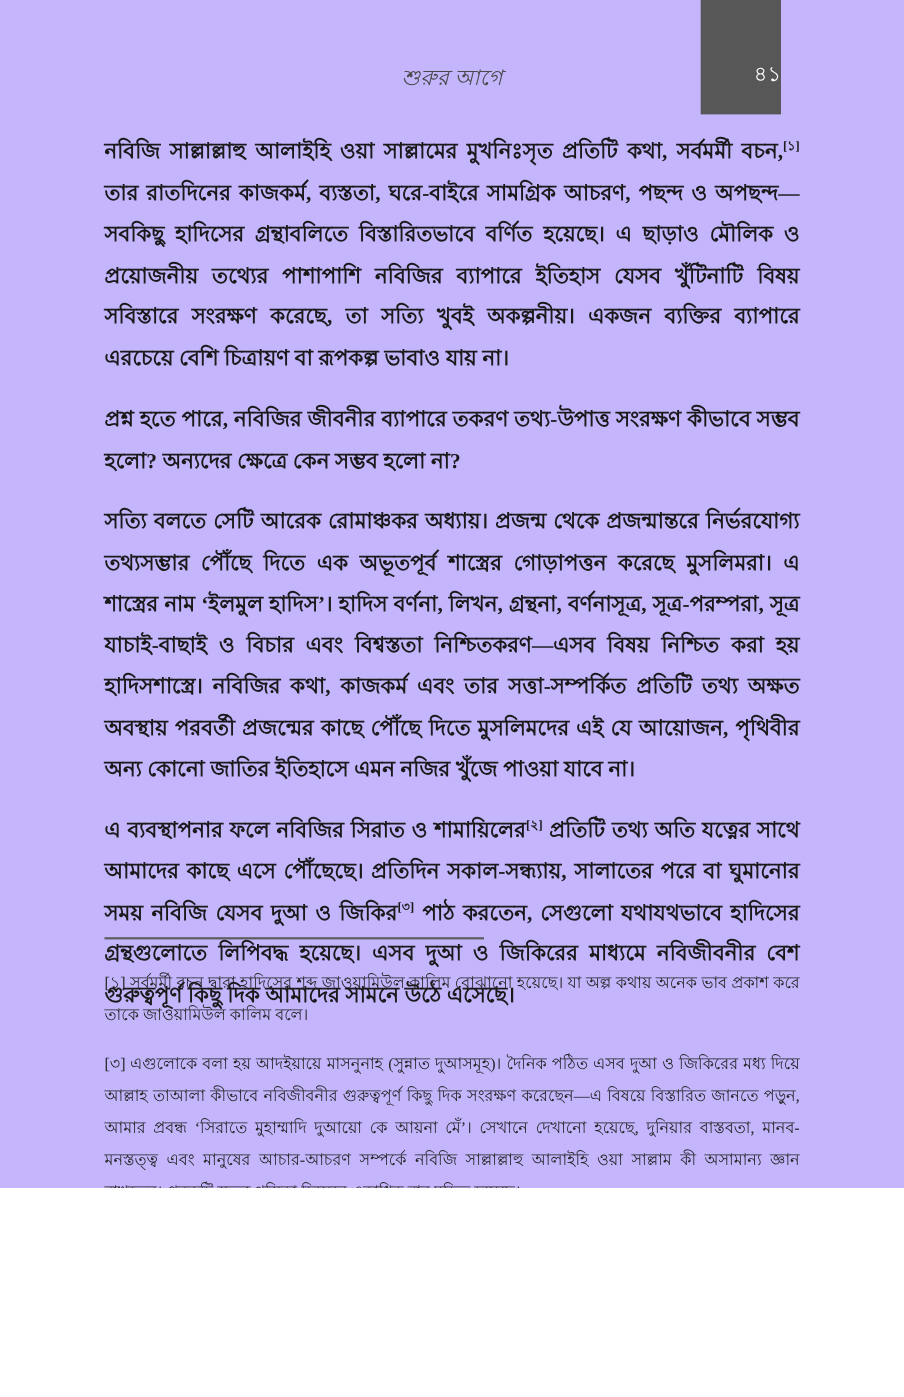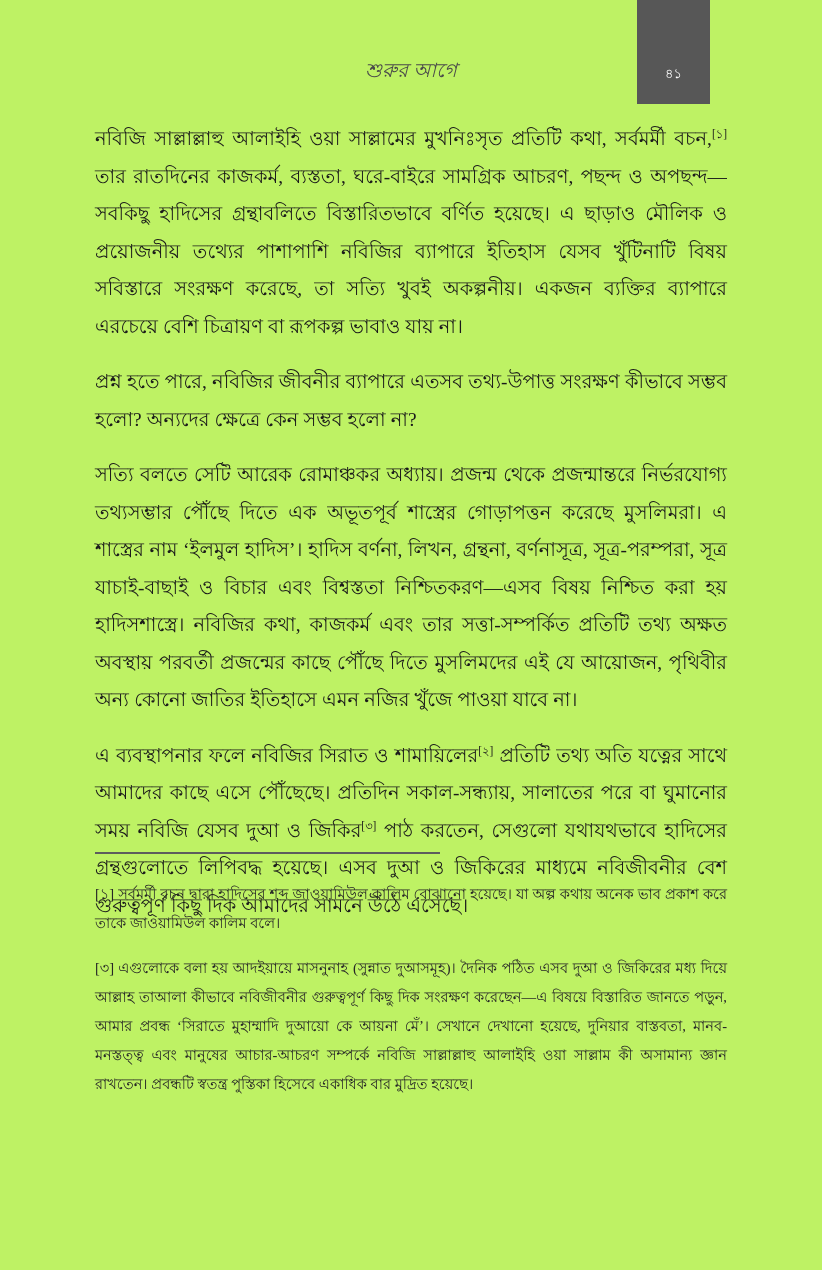--- a/index.html
+++ b/index.html
@@ -3,22 +3,22 @@
 <meta charset="utf-8">
 <style>
   html, body {
     margin: 0;
     padding: 0;
     background: #ffffff;
   }
   .page {
     position: relative;
     width: 822px;
-    height: 1270px;
-    background: #bef264;
+    height: 1080px;
+    background: #c4b5fd;
     font-family: "Liberation Serif", "DejaVu Serif", serif;
     color: #1a1a1a;
     overflow: hidden;
   }
 
   
   .header-band {
     position: absolute;
     top: 0;
     left: 95px;
@@ -42,32 +42,33 @@
     left: 637px;
     width: 73px;
     height: 104px;
     background: #575757;
   }
   .folio-number {
     position: absolute;
     left: 0;
     right: 0;
     bottom: 19px;
-    text-align: center;
+    text-align: right;
     color: #ffffff;
-    font-size: 13px;
+    font-size: 19px;
     font-family: Liberation Serif, serif;
   }
 
   
   .body-col {
     position: absolute;
     left: 95px;
     top: 120px;
     width: 632px;
+    font-weight: bold;
   }
   p.body-par {
     margin: 0 0 18px 0;
     font-size: 19.4px;
     line-height: 37.5px;
     text-align: justify;
     text-justify: inter-word;
     word-spacing: 0.3px;
   }
   p.body-par:last-child {
@@ -119,21 +120,21 @@
     <div class="folio-number">৪১</div>
   </div>
 
   <div class="body-col">
 
     <p class="body-par">
       <span>নবিজি সাল্লাল্লাহু আলাইহি ওয়া সাল্লামের মুখনিঃসৃত প্রতিটি কথা, সর্বমর্মী বচন,</span><sup class="fn-ref">[১]</sup><span> তার রাতদিনের কাজকর্ম, ব্যস্ততা, ঘরে-বাইরে সামগ্রিক আচরণ, পছন্দ ও অপছন্দ—সবকিছু হাদিসের গ্রন্থাবলিতে বিস্তারিতভাবে বর্ণিত হয়েছে। এ ছাড়াও মৌলিক ও প্রয়োজনীয় তথ্যের পাশাপাশি নবিজির ব্যাপারে ইতিহাস যেসব খুঁটিনাটি বিষয় সবিস্তারে সংরক্ষণ করেছে, তা সত্যি খুবই অকল্পনীয়। একজন ব্যক্তির ব্যাপারে এরচেয়ে বেশি চিত্রায়ণ বা রূপকল্প ভাবাও যায় না।</span>
     </p>
 
     <p class="body-par">
-      <span>প্রশ্ন হতে পারে, নবিজির জীবনীর ব্যাপারে এতসব তথ্য-উপাত্ত সংরক্ষণ কীভাবে সম্ভব হলো? অন্যদের ক্ষেত্রে কেন সম্ভব হলো না?</span>
+      <span>প্রশ্ন হতে পারে, নবিজির জীবনীর ব্যাপারে তকরণ তথ্য-উপাত্ত সংরক্ষণ কীভাবে সম্ভব হলো? অন্যদের ক্ষেত্রে কেন সম্ভব হলো না?</span>
     </p>
 
     <p class="body-par">
       <span>সত্যি বলতে সেটি আরেক রোমাঞ্চকর অধ্যায়। প্রজন্ম থেকে প্রজন্মান্তরে নির্ভরযোগ্য তথ্যসম্ভার পৌঁছে দিতে এক অভূতপূর্ব শাস্ত্রের গোড়াপত্তন করেছে মুসলিমরা। এ শাস্ত্রের নাম ‘ইলমুল হাদিস’। হাদিস বর্ণনা, লিখন, গ্রন্থনা, বর্ণনাসূত্র, সূত্র-পরম্পরা, সূত্র যাচাই-বাছাই ও বিচার এবং বিশ্বস্ততা নিশ্চিতকরণ—এসব বিষয় নিশ্চিত করা হয় হাদিসশাস্ত্রে। নবিজির কথা, কাজকর্ম এবং তার সত্তা-সম্পর্কিত প্রতিটি তথ্য অক্ষত অবস্থায় পরবর্তী প্রজন্মের কাছে পৌঁছে দিতে মুসলিমদের এই যে আয়োজন, পৃথিবীর অন্য কোনো জাতির ইতিহাসে এমন নজির খুঁজে পাওয়া যাবে না।</span>
     </p>
 
     <p class="body-par">
       <span>এ ব্যবস্থাপনার ফলে নবিজির সিরাত ও শামায়িলের</span><sup class="fn-ref">[২]</sup><span> প্রতিটি তথ্য অতি যত্নের সাথে আমাদের কাছে এসে পৌঁছেছে। প্রতিদিন সকাল-সন্ধ্যায়, সালাতের পরে বা ঘুমানোর সময় নবিজি যেসব দুআ ও জিকির</span><sup class="fn-ref">[৩]</sup><span> পাঠ করতেন, সেগুলো যথাযথভাবে হাদিসের গ্রন্থগুলোতে লিপিবদ্ধ হয়েছে। এসব দুআ ও জিকিরের মাধ্যমে নবিজীবনীর বেশ গুরুত্বপূর্ণ কিছু দিক আমাদের সামনে উঠে এসেছে।</span>
     </p>
 

